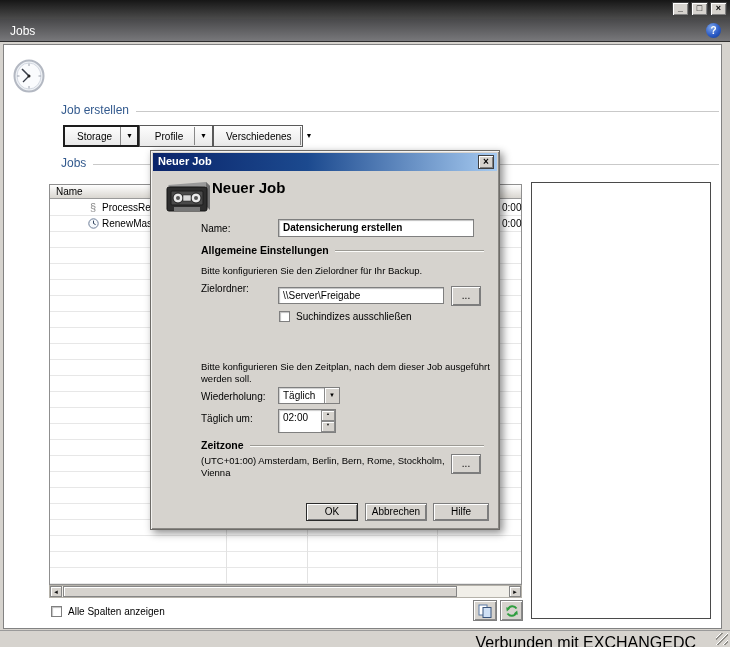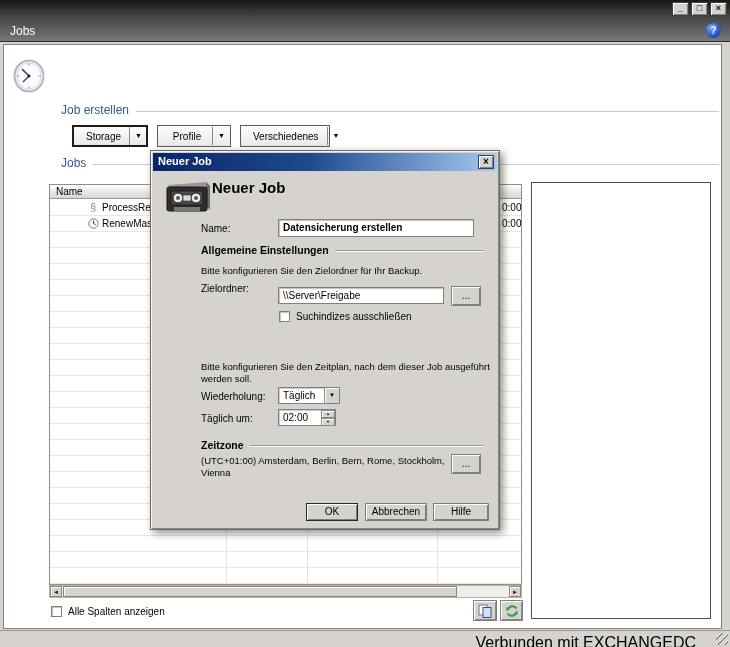--- a/index.html
+++ b/index.html
@@ -32,21 +32,21 @@
   
   .clock-icon { position:absolute; left:9px; top:14px; }
   .intro-text { position:absolute; left:57px; top:19px; font-size:10px; }
 
   
   .section-hdr { position:absolute; left:57px; display:flex; align-items:center; width:658px; }
   .section-hdr .lbl { color:#335a8e; font-size:12px; white-space:nowrap; }
   .section-hdr .rule { flex:1; height:0; border-top:1px solid #c9c9c9; margin-left:7px; margin-top:2px; }
 
   
-  .dd-row { position:absolute; left:68px; top:80px; display:flex; gap:9px; }
+  .dd-row { position:absolute; left:59px; top:80px; display:flex; }
   .dd-btn { height:22px; background:linear-gradient(#fdfdfd,#e9e9e9); border:1px solid #5a5a5a;
             display:flex; align-items:center; font-size:10px; }
   .dd-btn.default { border:2px solid #1d1d1d; }
   .dd-btn .t { padding:0 8px 0 12px; flex:1; text-align:center; }
   .dd-btn .arr { border-left:1px solid #888; padding:0 5px; font-size:7px; line-height:18px; }
 
   
   .jobs-table { position:absolute; left:45px; top:139px; width:473px; height:401px;
                 border:1px solid #8f8f8f; background:#fff; }
   .tbl-hdr { position:absolute; left:0; top:0; right:0; height:14px;
@@ -103,21 +103,21 @@
   .btn3d { position:absolute; background:#d6d3ce; border:1px solid #7d7d7d;
            box-shadow:inset 1px 1px 0 #fff, inset -1px -1px 0 #7d7d7d;
            font-size:10px; text-align:center; }
   .btn3d.default { border:1px solid #2a2a2a; }
   .combo { position:absolute; left:127px; width:62px; height:17px; background:#fff;
            border:1px solid #7f7f7f; box-shadow:inset 1px 1px 1px rgba(0,0,0,.2); font-size:10px; }
   .combo .val { position:absolute; left:4px; top:2px; }
   .combo .cbtn { position:absolute; right:0; top:0; bottom:0; width:15px; background:#d6d3ce;
                  border-left:1px solid #8a8a8a; box-shadow:inset 1px 1px 0 #fff;
                  font-size:6px; text-align:center; line-height:15px; }
-  .spinner { position:absolute; left:127px; width:58px; height:17px; background:#fff;
+  .spinner { position:absolute; left:127px; width:58px; height:24px; background:#fff;
              border:1px solid #7f7f7f; box-shadow:inset 1px 1px 1px rgba(0,0,0,.2); font-size:10px;padding-left:16px; }
   .spinner .val { position:absolute; left:4px; top:2px; }
   .spin-btns { position:absolute; right:0; top:0; bottom:0; width:14px; display:flex; flex-direction:column; }
   .spin-btns div { flex:1; background:#d6d3ce; border:1px solid #8a8a8a; box-shadow:inset 1px 1px 0 #fff;
                    font-size:4px; line-height:6px; text-align:center; color:#111; }
   .dlg-chk-row { position:absolute; left:128px; display:flex; align-items:center; gap:6px; font-size:10px; }
 </style>
 </head>
 <body>
 

